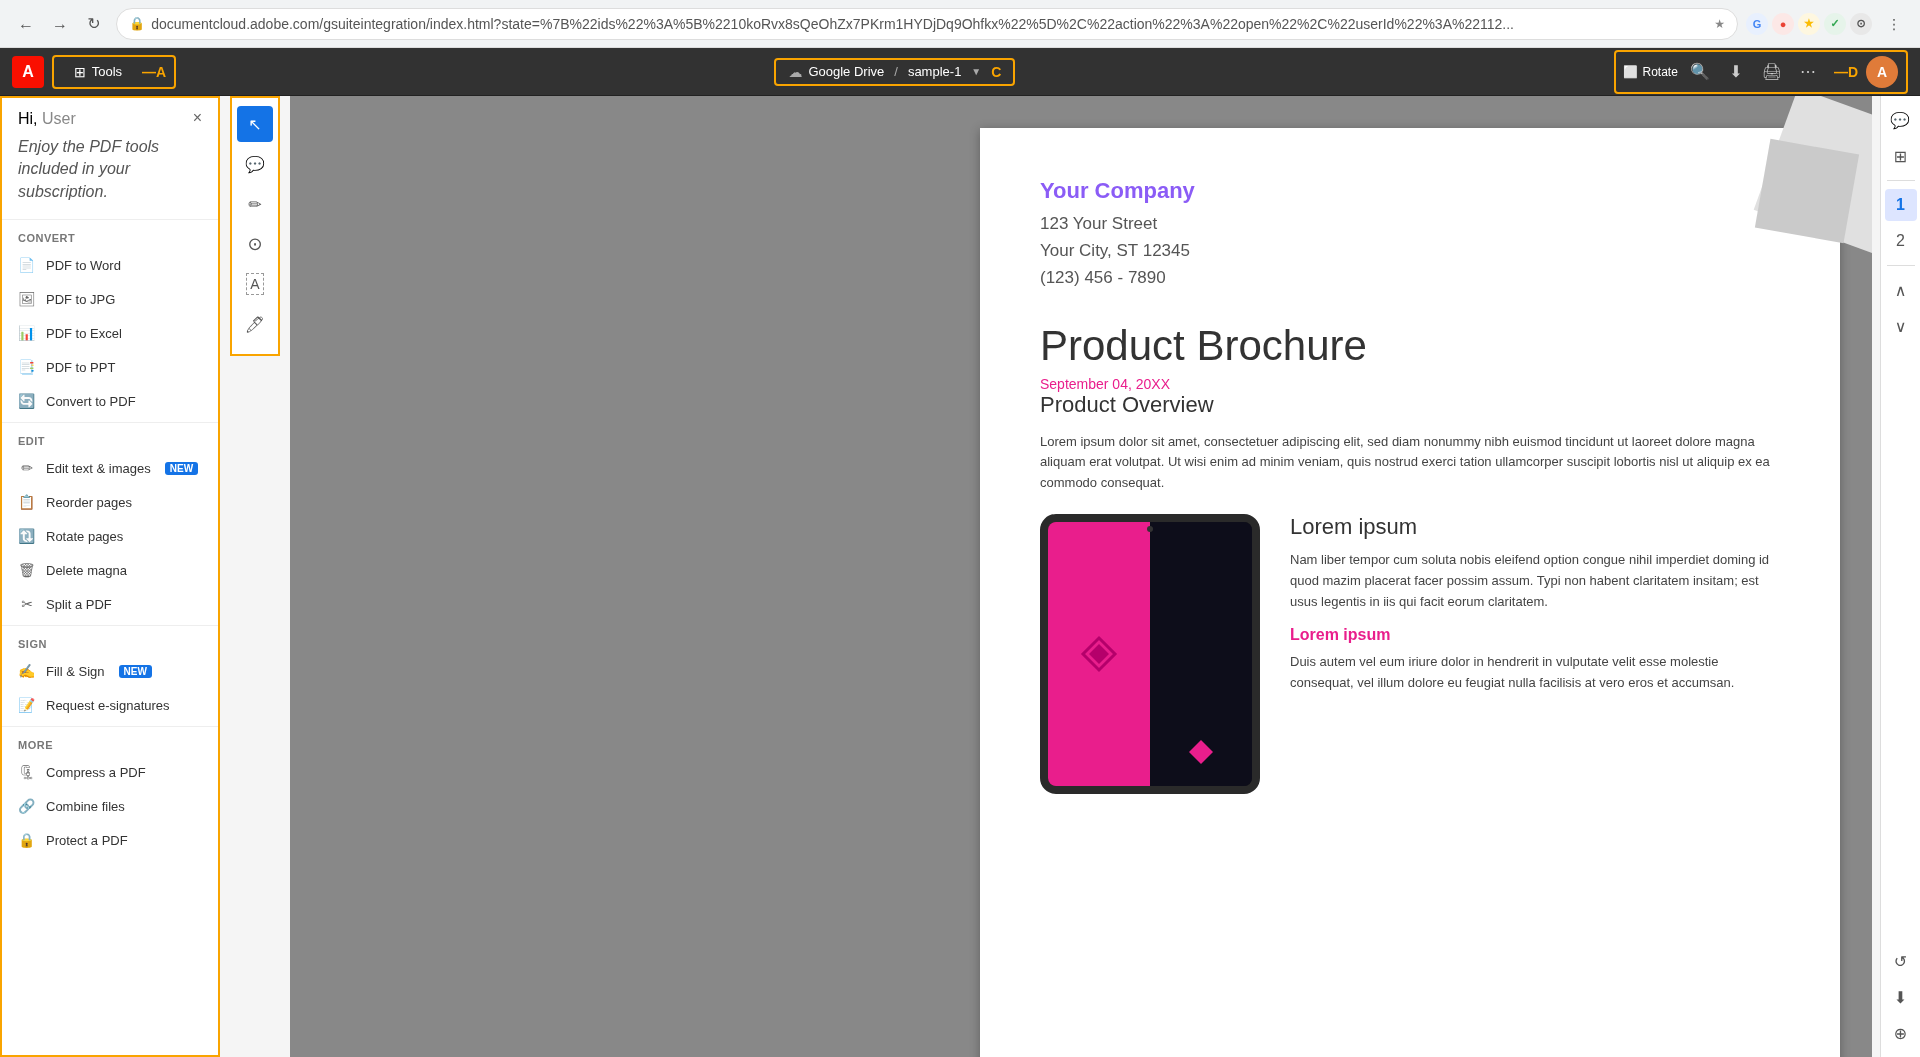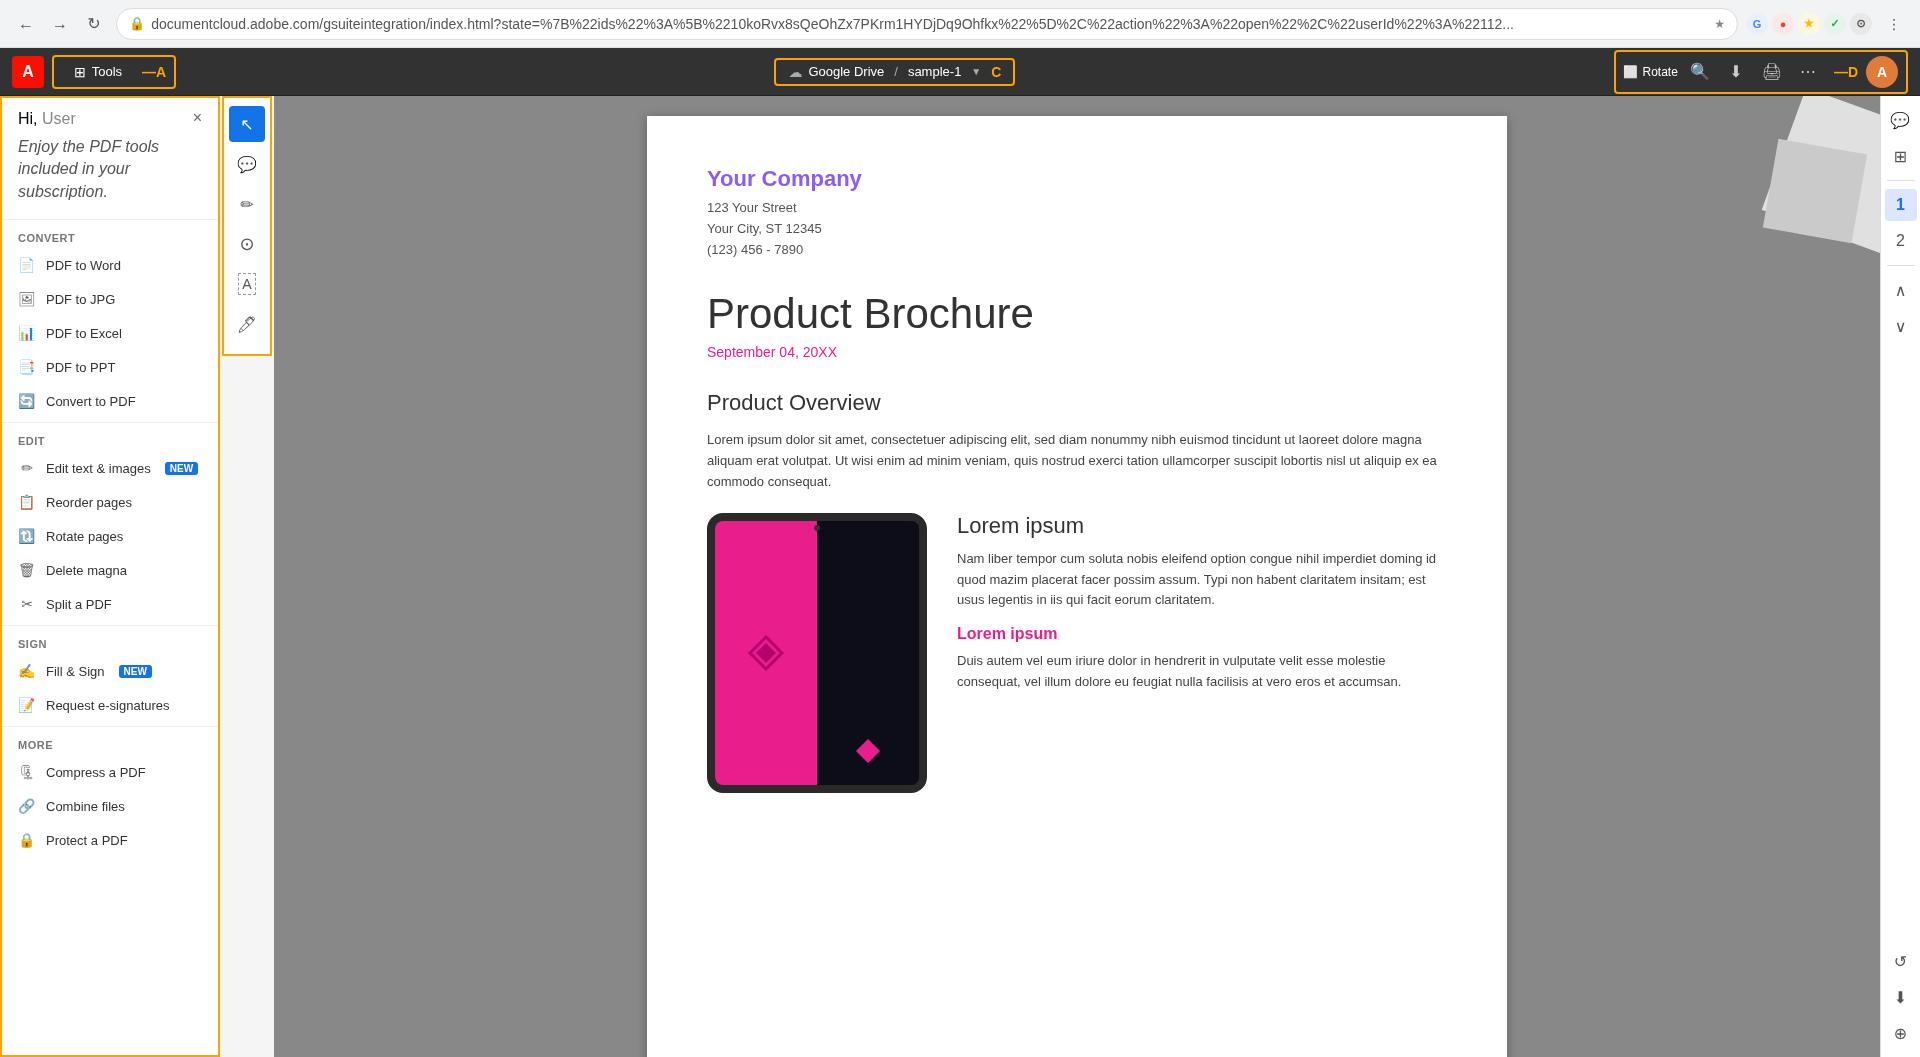--- a/index.html
+++ b/index.html
@@ -123,20 +123,21 @@
       display: flex; align-items: center; justify-content: center;
       color: white; font-weight: bold; font-size: 14px;
       cursor: pointer;
     }
 
     
     .main-body {
       display: flex;
       flex: 1;
       overflow: hidden;
+      gap: 8px;
     }
 
     
     .left-panel {
       width: 220px;
       background: white;
       border-right: 1px solid #ddd;
       display: flex;
       flex-direction: column;
       overflow-y: auto;
@@ -218,37 +219,37 @@
     .tool-btn.active { background: #1473e6; color: white; }
     .annotation-b { color: #f9a400; font-size: 14px; font-weight: bold; margin-left: 24px; }
 
     
     .content-area {
       flex: 1;
       background: #888;
       overflow-y: auto;
       display: flex;
       flex-direction: column;
-      align-items: center;
-      padding: 20px;
+      align-items: flex-end;
+      padding: 32px;
       position: relative;
     }
 
     
     .pdf-page {
       background: white;
       width: 860px;
       min-height: 1100px;
       padding: 50px 60px;
       box-shadow: 0 2px 10px rgba(0,0,0,0.3);
     }
     .company-name { color: #8b5cf6; font-size: 22px; font-weight: 600; margin-bottom: 6px; }
-    .company-address { font-size: 13px; color: #555; line-height: 1.6; margin-bottom: 30px; }
+    .company-address { font-size: 17px; color: #555; line-height: 1.6; margin-bottom: 30px; }
     .doc-title { font-size: 42px; font-weight: 300; color: #333; margin-bottom: 6px; }
-    .doc-date { color: #e91e8c; font-size: 14px; margin-bottom: 30px; }
+    .doc-date { color: #e91e8c; font-size: 14px; }
     .section-title-pdf { font-size: 22px; font-weight: 500; color: #333; margin-bottom: 14px; }
     .body-text { font-size: 13px; color: #444; line-height: 1.6; margin-bottom: 20px; }
     .two-col { display: flex; gap: 30px; margin-top: 20px; }
     .col-text { flex: 1; }
     .col-title { font-size: 22px; font-weight: 400; color: #333; margin-bottom: 10px; }
     .col-body { font-size: 13px; color: #444; line-height: 1.6; margin-bottom: 14px; }
     .col-title-pink { font-size: 16px; font-weight: 600; color: #e91e8c; margin-bottom: 8px; }
     .dolor-title { font-size: 22px; font-weight: 400; color: #333; margin-top: 30px; }
 
     

